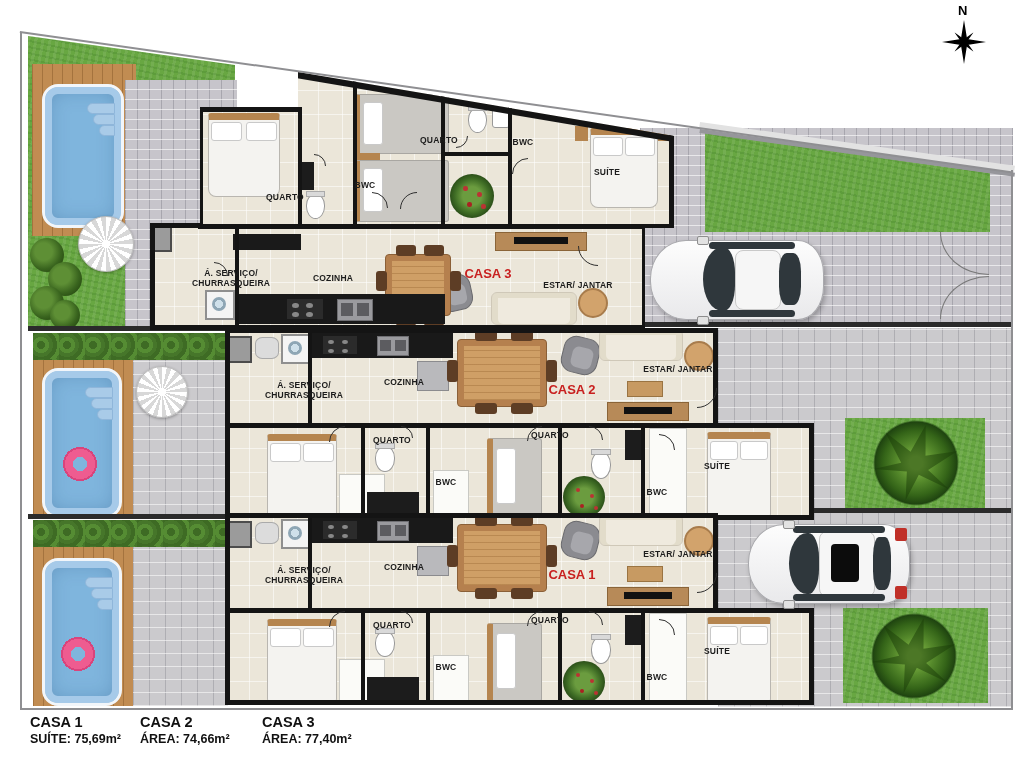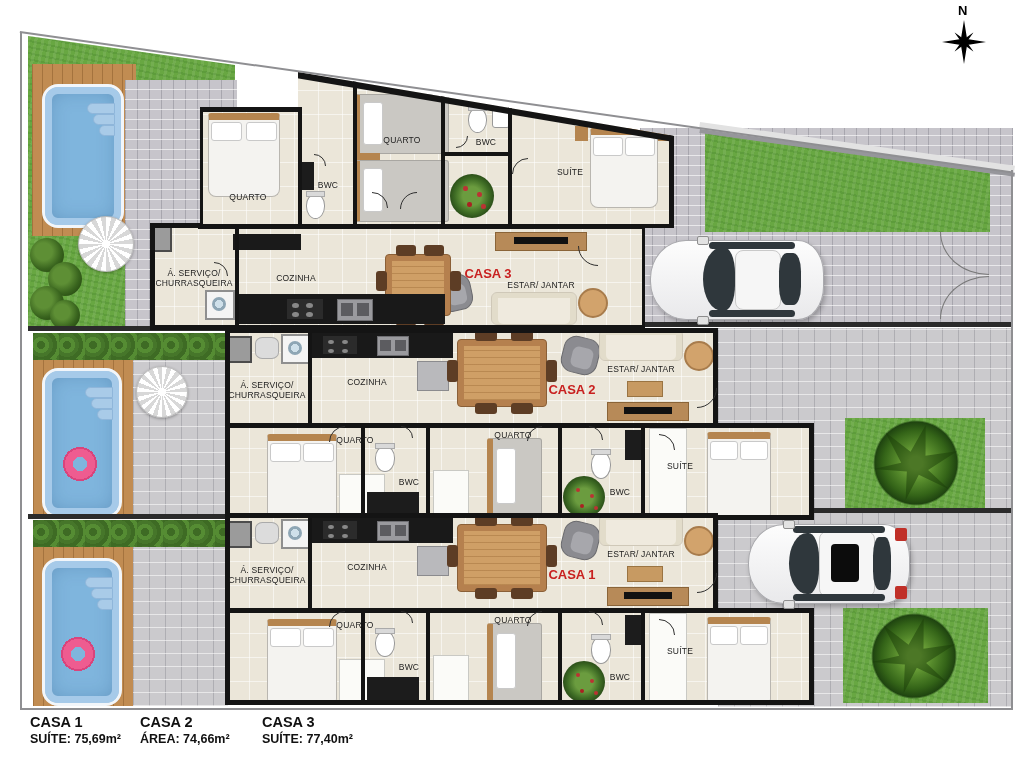--- a/index.html
+++ b/index.html
@@ -21,22 +21,22 @@
     background-image:repeating-linear-gradient(0deg,rgba(255,255,255,.55) 0 1px,transparent 1px 13px),
                      repeating-linear-gradient(90deg,rgba(128,128,136,.38) 0 1px,transparent 1px 16px);}
   .paver2{background-color:#C7C5CB;
     background-image:repeating-linear-gradient(0deg,rgba(255,255,255,.6) 0 1px,transparent 1px 10px),
                      repeating-linear-gradient(90deg,rgba(120,120,130,.4) 0 1px,transparent 1px 12px);}
   .deck{background-color:#C18C52;
     background-image:repeating-linear-gradient(90deg,rgba(90,50,10,.28) 0 1px,transparent 1px 10px);}
   .iw{position:absolute;background:#141414;z-index:4;}
   .blk{position:absolute;background:#191919;z-index:3;}
   
-  .lab{position:absolute;z-index:6;font-weight:normal;font-size:8.5px;color:#1c1c1c;
-       transform:translate(-50%,-50%);text-align:center;white-space:nowrap;letter-spacing:.2px;}
+  .lab{position:absolute;z-index:6;font-weight:bold;font-size:8.5px;color:#1c1c1c;
+       transform:translate(-50%,-50%);text-align:center;white-space:nowrap;letter-spacing:.2px;margin-left:37px;}
   .lab.two{white-space:pre-line;line-height:1.2;}
   .hname{position:absolute;z-index:6;font-weight:bold;font-size:13px;color:#C8201F;
        transform:translate(-50%,-50%);white-space:nowrap;}
   
   .bed{position:absolute;z-index:2;background:#F4F3F0;border:1px solid #b9b6b0;
        border-top:7px solid #B5854F;border-radius:3px 3px 8px 8px;}
   .bed:before,.bed:after{content:"";position:absolute;top:2px;width:42%;height:17px;
        background:#fff;border:1px solid #c9c9c9;border-radius:3px;}
   .bed:before{left:3%;} .bed:after{right:3%;}
   .bedg{position:absolute;z-index:2;background:#CAC8C3;border:1px solid #a9a7a2;border-left:6px solid #B5854F;border-radius:3px;}
@@ -494,15 +494,15 @@
 
   <div class="north" style="left:958px;top:3px;">N</div>
   <div class="star s8" style="left:942px;top:20px;width:44px;height:44px;"></div>
   <div class="star s8" style="left:942px;top:20px;width:44px;height:44px;transform:rotate(45deg) scale(.62);"></div>
 
   <div class="legend-name" style="left:30px;top:714px;">CASA 1</div>
   <div class="legend-area" style="left:30px;top:732px;">SUÍTE: 75,69m²</div>
   <div class="legend-name" style="left:140px;top:714px;">CASA 2</div>
   <div class="legend-area" style="left:140px;top:732px;">ÁREA: 74,66m²</div>
   <div class="legend-name" style="left:262px;top:714px;">CASA 3</div>
-  <div class="legend-area" style="left:262px;top:732px;">SUÍTE: 77,40m²</div>
+  <div class="legend-area" style="left:262px;top:732px;">ÁREA: 77,40m²</div>
 
 </div>
 
 </body></html>

